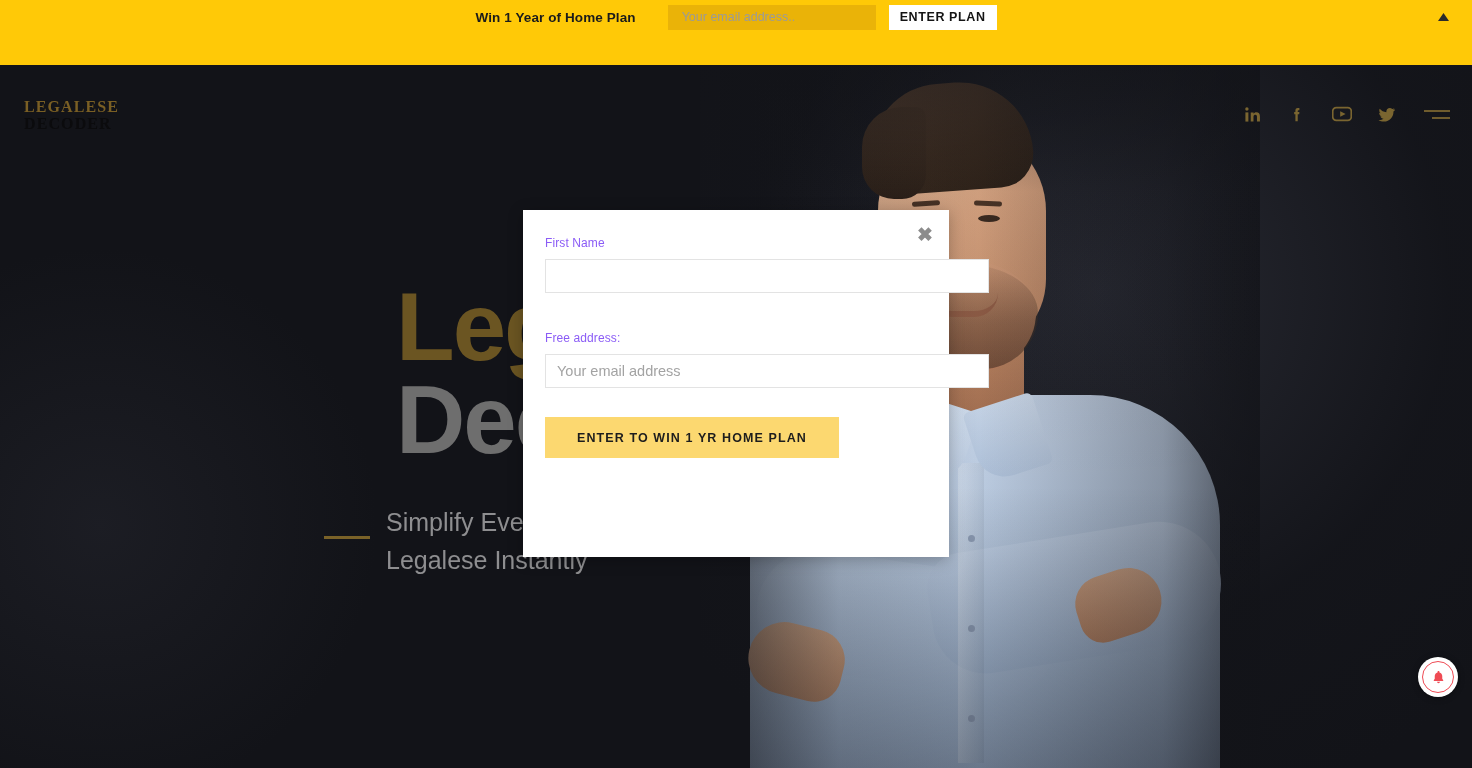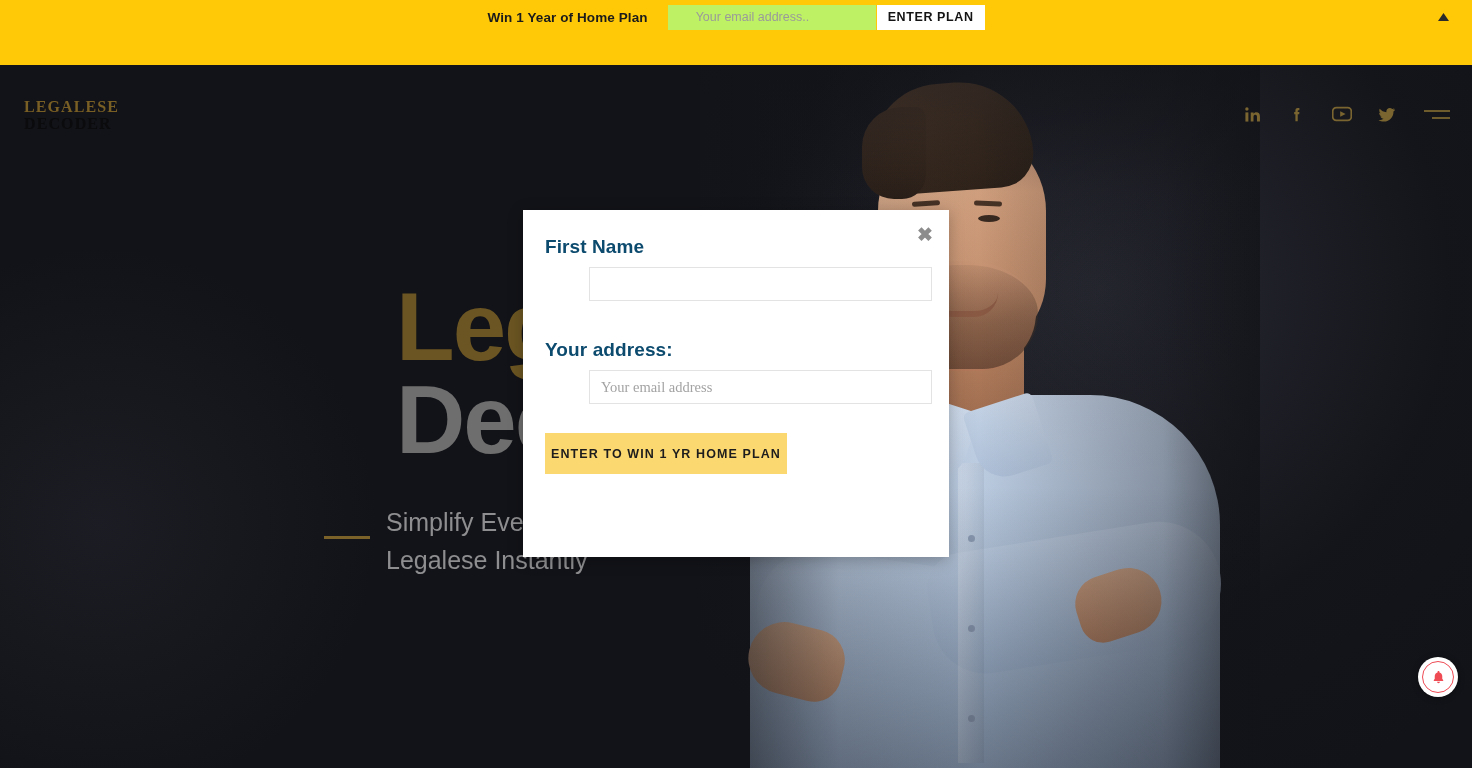--- a/index.html
+++ b/index.html
@@ -15,39 +15,39 @@
   .promo-banner {
     position: absolute; top: 0; left: 0;
     width: 1472px; height: 65px;
     background: #FFC907;
     z-index: 40;
   }
   .promo-inner {
     position: absolute; top: 0; left: 0;
     width: 1472px; height: 34px;
     display: flex; align-items: center; justify-content: center;
-    gap: 0;
+    gap: 12px;
   }
   .promo-text {
     font-size: 13.5px;
     color: #1b1b1b;
     font-weight: 600;
     letter-spacing: .1px;
     margin-right: 20px;
     white-space: nowrap;
   }
   .promo-field {
     width: 208px; height: 25px;
-    background: #bef264;
+    background: #eab308;
     border: none;
     outline: none;
     font-family: "Liberation Sans", sans-serif;
     font-size: 12.5px;
     color: #333;
-    padding: 0 28px;
+    padding: 0 14px;
   }
   .promo-field::placeholder { color: #9a9a9a; }
   .promo-submit {
     height: 25px;
     background: #ffffff;
     border: none;
     border-left: 1px solid #ffc907;
     font-family: "Liberation Sans", sans-serif;
     font-size: 12.5px;
     font-weight: 700;
@@ -335,45 +335,43 @@
     display: flex; align-items: center; justify-content: center;
     color: #8c8c8c;
     font-size: 19px;
     font-weight: 700;
     line-height: 1;
     cursor: pointer;
     user-select: none;
   }
   .modal-body { padding: 26px 22px 0 22px; }
   .field-label {
-    font-size: 19px;
-    color: #0c4a6e;
+    font-size: 12px;
+    color: #8b5cf6;
     margin-bottom: 9px;
     letter-spacing: .1px;
-    font-weight: bold;
   }
   .field-input {
     display: block;
-    width: 343px; height: 34px;
+    width: 444px; height: 34px;
     border: 1px solid #e3e3e3;
     background: #fff;
     outline: none;
-    font-family: Liberation Serif, serif;
+    font-family: Liberation Sans, sans-serif;
     font-size: 14.5px;
     color: #444;
     padding: 0 11px;
-    margin-left: 44px;
   }
   .field-input::placeholder { color: #a3a3a3; }
   .field-group-1 { margin-bottom: 38px; }
   .field-group-2 { margin-bottom: 29px; }
   .modal-submit {
     display: block;
     height: 41px;
-    padding: 0 6px;
+    padding: 0 32px;
     background: #FCD870;
     border: none;
     font-family: "Liberation Sans", sans-serif;
     font-size: 12.5px;
     font-weight: 700;
     letter-spacing: 1.1px;
     color: #1d1d1d;
     cursor: pointer;
   }
 
@@ -496,21 +494,21 @@
 <div class="modal">
   <div class="modal-close">✖</div>
   <div class="modal-body">
 
     <div class="field-group-1">
       <div class="field-label">First Name</div>
       <input class="field-input" type="text" placeholder="" style="">
     </div>
 
     <div class="field-group-2">
-      <div class="field-label">Your address:</div>
+      <div class="field-label">Free address:</div>
       <input class="field-input" type="text" placeholder="Your email address" style="">
     </div>
 
     <button class="modal-submit">ENTER TO WIN 1 YR HOME PLAN</button>
   </div>
 </div>
 
 <div class="notify-bell">
   <div class="ring">
     <svg width="15" height="16" viewBox="0 0 24 24" fill="#ef4b54" aria-hidden="true">

